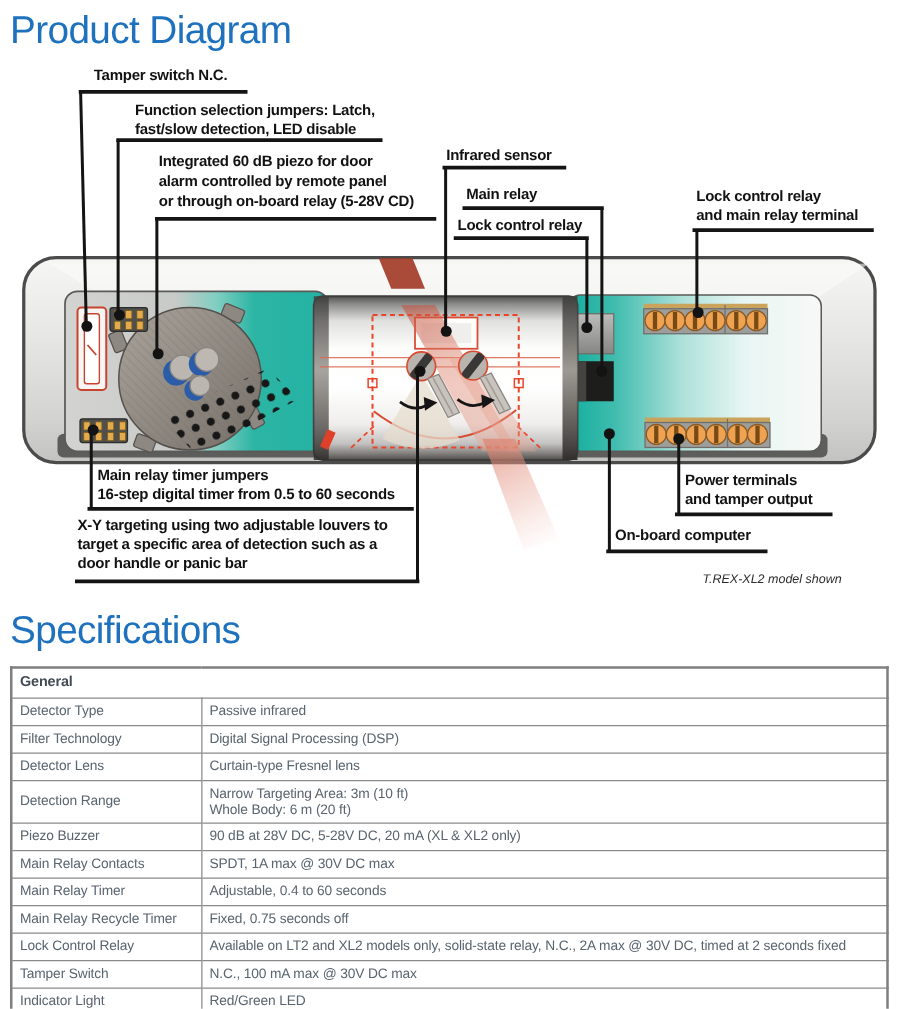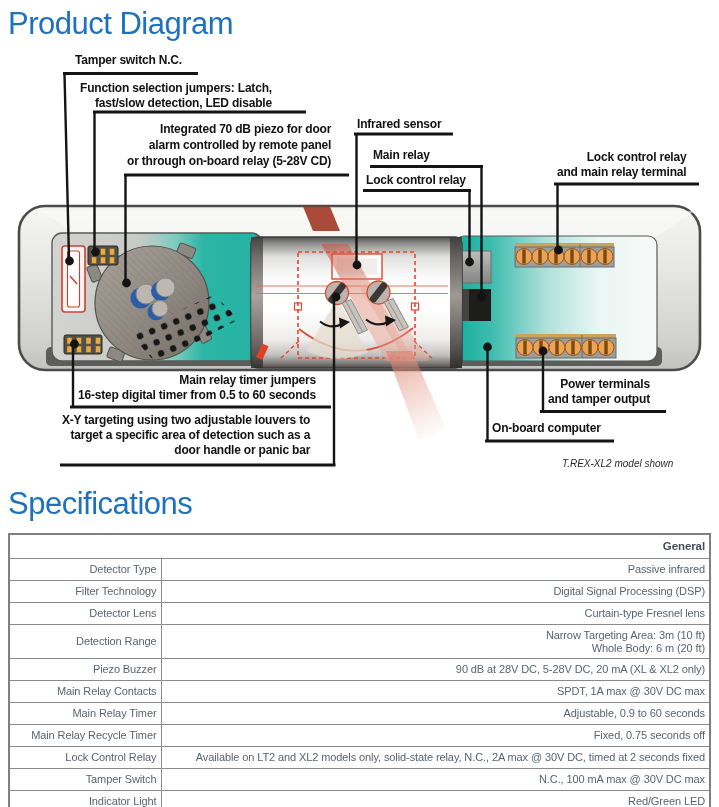--- a/index.html
+++ b/index.html
@@ -1,26 +1,26 @@
 <!DOCTYPE html>
 <html><head>
 <meta charset="utf-8">
 <style>
   html,body{margin:0;padding:0;background:#ffffff;}
   body{width:719px;height:807px;overflow:hidden;font-family:"Liberation Sans",sans-serif;}
-  .page{position:relative;width:719px;height:807px;background:#fff;text-align:right;}
+  .page{position:relative;width:719px;height:807px;background:#fff;}
   .big-title{position:absolute;left:8px;font-size:31px;font-weight:400;color:#1e71bd;letter-spacing:-0.5px;white-space:nowrap;}
   #title-diagram{top:6px;}
   #title-specs{top:486px;}
   .diagram{position:absolute;left:0;top:0;width:719px;height:485px;padding-left:19px;}
   .diagram svg{position:absolute;left:0;top:0;}
   .callout{position:absolute;font-weight:700;font-size:12px;line-height:15px;color:#121212;letter-spacing:-0.2px;white-space:pre-line;}
   .model-note{position:absolute;left:562px;top:458px;font-size:10px;font-weight:400;color:#2b2b2b;letter-spacing:0;font-style:italic;}
   #c-tamper{left:75px;top:53px;}
-  #c-function{left:80px;top:81px;}
+  #c-function{left:108px;top:81px;}
   #c-piezo{left:127px;top:121px;line-height:16px;}
   #c-infrared{left:357px;top:117px;}
   #c-mainrelay{left:373px;top:148px;}
   #c-lockrelay{left:366px;top:173px;}
   #c-terminal{left:557px;top:150px;}
   #c-timer{left:78px;top:373px;}
   #c-xy{left:62px;top:413px;}
   #c-power{left:548px;top:377px;}
   #c-computer{left:492px;top:421px;}
   .spec-wrap{position:absolute;left:8px;top:533px;width:703px;}
@@ -303,21 +303,21 @@
           <circle cx="74.5" cy="344" r="4.4"></circle>
           <circle cx="336" cy="297" r="4.4"></circle>
         <circle cx="543" cy="351" r="4.4"></circle>
           <circle cx="487.5" cy="347" r="4.4"></circle>
       </g>
     </svg>
 
     <div class="callout" id="c-tamper">Tamper switch N.C.</div>
     <div class="callout" id="c-function">Function selection jumpers: Latch,
 fast/slow detection, LED disable</div>
-    <div class="callout" id="c-piezo">Integrated 70 dB piezo for door
+    <div class="callout" id="c-piezo">Integrated 60 dB piezo for door
 alarm controlled by remote panel
 or through on-board relay (5-28V CD)</div>
     <div class="callout" id="c-infrared">Infrared sensor</div>
     <div class="callout" id="c-mainrelay">Main relay</div>
     <div class="callout" id="c-lockrelay">Lock control relay</div>
     <div class="callout" id="c-terminal">Lock control relay
 and main relay terminal</div>
     <div class="callout" id="c-timer">Main relay timer jumpers
 16-step digital timer from 0.5 to 60 seconds</div>
     <div class="callout" id="c-power">Power terminals
@@ -361,21 +361,21 @@
         <tr>
           <td>Piezo Buzzer</td>
           <td>90 dB at 28V DC, 5-28V DC, 20 mA (XL &amp; XL2 only)</td>
         </tr>
         <tr>
           <td>Main Relay Contacts</td>
           <td>SPDT, 1A max @ 30V DC max</td>
         </tr>
         <tr>
           <td>Main Relay Timer</td>
-          <td>Adjustable, 0.9 to 60 seconds</td>
+          <td>Adjustable, 0.4 to 60 seconds</td>
         </tr>
         <tr>
           <td>Main Relay Recycle Timer</td>
           <td>Fixed, 0.75 seconds off</td>
         </tr>
         <tr>
           <td>Lock Control Relay</td>
           <td>Available on LT2 and XL2 models only, solid-state relay, N.C., 2A max @ 30V DC, timed at 2 seconds fixed</td>
         </tr>
         <tr>

